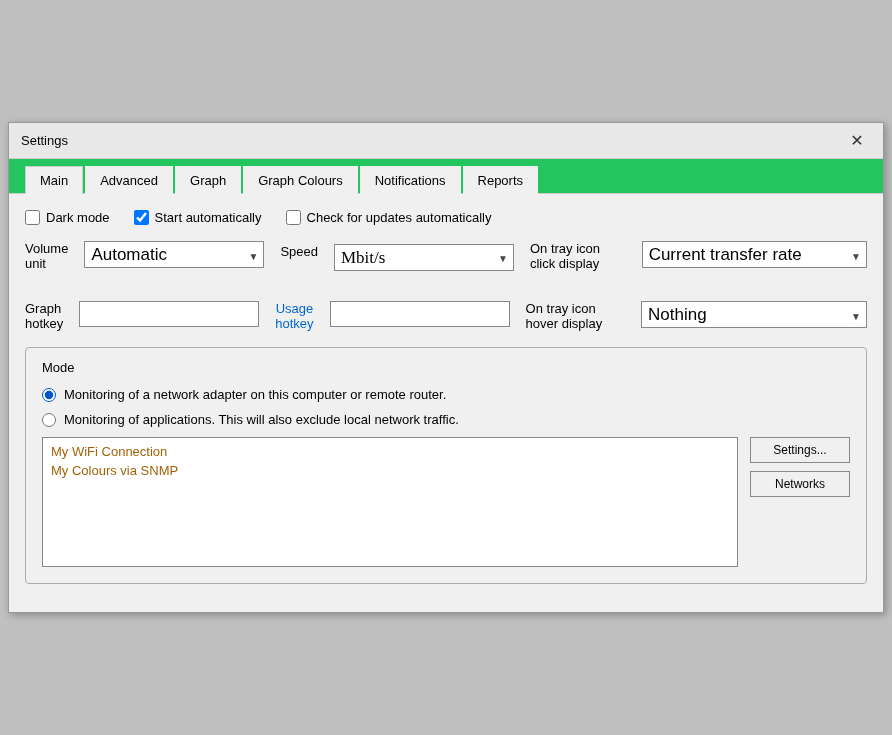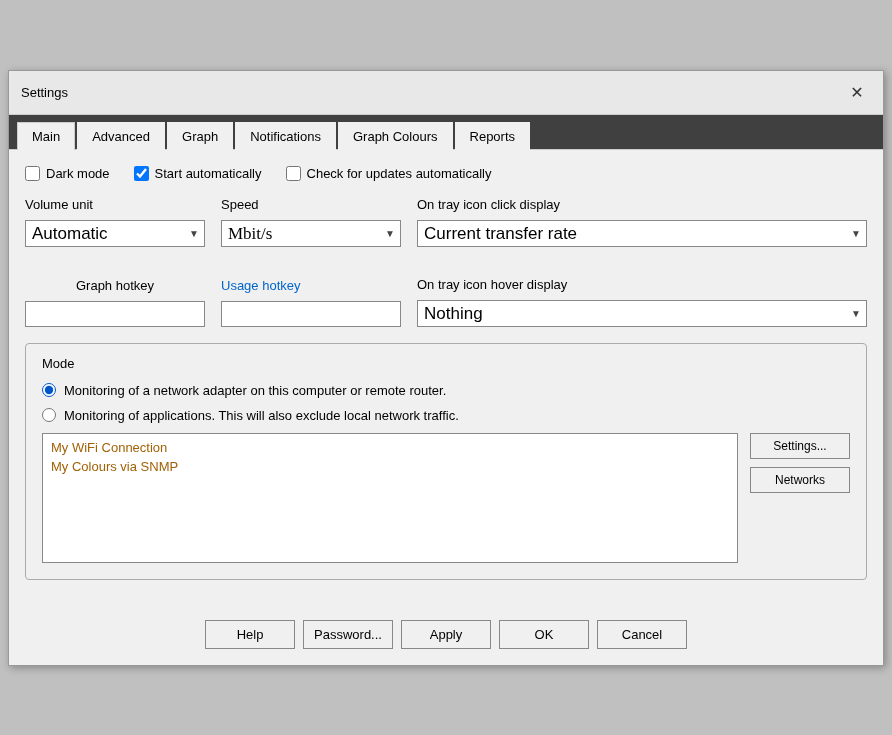--- a/index.html
+++ b/index.html
@@ -19,21 +19,21 @@
       border: 1px solid #999;
       box-shadow: 2px 2px 8px rgba(0,0,0,0.3);
     }
     .title-bar {
       background: #e8e8e8;
       border-bottom: 1px solid #ccc;
       padding: 8px 12px;
       display: flex;
       justify-content: space-between;
       align-items: center;
-      height: 44px;
+      height: 36px;
     }
     .title-bar-text {
       font-size: 13px;
       font-weight: normal;
       color: #000;
     }
     .close-btn {
       width: 28px;
       height: 22px;
       background: none;
@@ -41,23 +41,23 @@
       cursor: pointer;
       font-size: 16px;
       color: #333;
       display: flex;
       align-items: center;
       justify-content: center;
     }
 
     .tabs {
       display: flex;
-      background: #404040;
+      background: #22c55e;
       border-bottom: 1px solid #ccc;
-      padding: 0 8px;
+      padding: 0 16px;
       padding-top: 6px;
     }
     .tab {
       padding: 6px 14px;
       cursor: pointer;
       border: 1px solid transparent;
       border-bottom: none;
       margin-right: 2px;
       background: #f0f0f0;
       color: #000;
@@ -94,22 +94,22 @@
       height: 15px;
       cursor: pointer;
     }
     .checkbox-group label {
       font-size: 13px;
       cursor: pointer;
     }
 
     .field-group {
       display: flex;
-      flex-direction: column;
-      gap: 8px;
+      flex-direction: row;
+      gap: 16px;
     }
     .field-group label {
       font-size: 13px;
       color: #000;
     }
 
     select, input[type="text"] {
       border: 1px solid #888;
       background: white;
       font-size: 17px;
@@ -246,22 +246,22 @@
 
   <div class="title-bar">
     <span class="title-bar-text">Settings</span>
     <button class="close-btn">✕</button>
   </div>
 
   <div class="tabs">
     <div class="tab active">Main</div>
     <div class="tab">Advanced</div>
     <div class="tab">Graph</div>
+    <div class="tab">Graph Colours</div>
     <div class="tab">Notifications</div>
-    <div class="tab">Graph Colours</div>
     <div class="tab">Reports</div>
   </div>
 
   <div class="content">
 
     <div class="row">
       <div class="checkbox-group">
         <input type="checkbox" id="dark-mode" style="">
         <label for="dark-mode">Dark mode</label>
       </div>
@@ -308,27 +308,27 @@
             <option>Nothing</option>
             <option>Total today</option>
             <option>Total this month</option>
           </select>
         </div>
       </div>
     </div>
 
     <div class="hotkeys-row">
 
-      <div class="field-group" style="flex:0 0 180px;align-items:center;">
+      <div class="field-group" style="flex:0 0 180px;">
         <label>Graph hotkey</label>
         <input type="text" style="width: 180px;" value="">
       </div>
 
       <div class="field-group" style="flex:0 0 180px;">
-        <label style="color:#0066cc;">Usage hotkey</label>
+        <label style="color:#0066cc;text-align:center;">Usage hotkey</label>
         <input type="text" style="width: 180px;" value="">
       </div>
 
       <div class="field-group" style="flex:1;margin-top:14px;">
         <label>On tray icon hover display</label>
         <div class="select-wrapper" style="width:100%;">
           <select style="width:100%;">
             <option>Nothing</option>
             <option>Current transfer rate</option>
             <option>Total today</option>
@@ -356,20 +356,13 @@
         </div>
         <div class="mode-buttons">
           <button class="action-btn">Settings...</button>
           <button class="action-btn">Networks</button>
         </div>
       </div>
     </div>
 
   </div>
 
-  <div class="bottom-buttons">
-    <button class="bottom-btn">Help</button>
-    <button class="bottom-btn">Password...</button>
-    <button class="bottom-btn">Apply</button>
-    <button class="bottom-btn">OK</button>
-    <button class="bottom-btn">Cancel</button>
-  </div>
 </div>
 
 </body></html>

